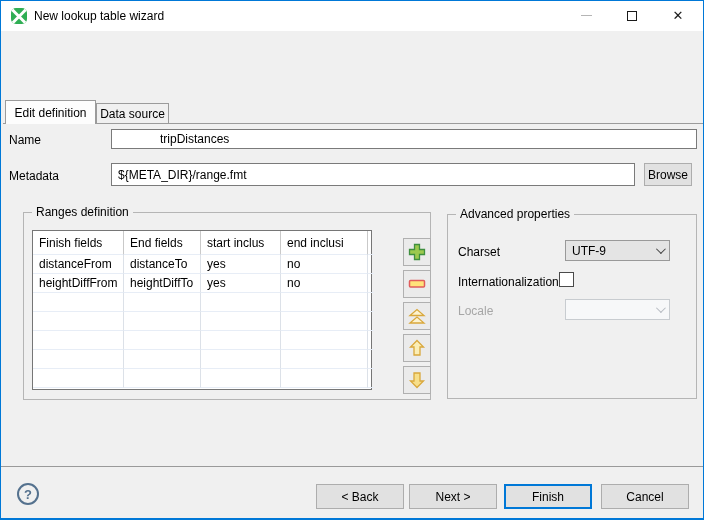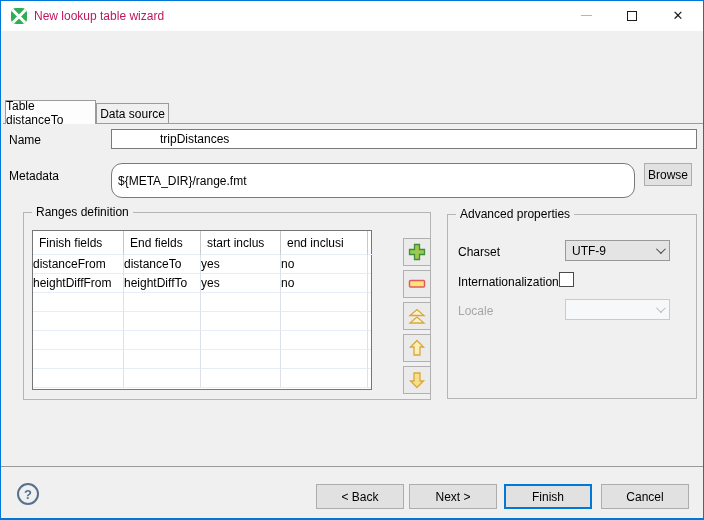--- a/index.html
+++ b/index.html
@@ -6,21 +6,21 @@
   body { font-family:"Liberation Sans", sans-serif; background:#ffffff; }
   .window {
     position:relative; width:704px; height:520px;
     border:1px solid #0078d7; border-bottom-width:2px;
     background:#f0f0f0; overflow:hidden;
     font-size:12px; color:#000;
   }
   
   .titlebar { position:absolute; left:0; top:0; width:100%; height:30px; background:#fff; }
   .title-icon { position:absolute; left:10px; top:7px; width:16px; height:16px; }
-  .title-text { position:absolute; left:33px; top:8px; font-size:12px; color:#be185d; }
+  .title-text { position:absolute; left:33px; top:8px; font-size:12px; color:#000000; }
   .win-btn { position:absolute; top:0; width:46px; height:29px; display:flex; align-items:center; justify-content:center; }
   .btn-min { right:94px; } .btn-max { right:48px; } .btn-close { right:2px; }
   .glyph-min { width:11px; height:1px; background:#b5b5b5; }
   .glyph-max { width:10px; height:10px; border:1px solid #1a1a1a; background:transparent; }
   .glyph-close { font-size:13px; color:#1a1a1a; line-height:1; }
   
   .clover { position:relative; background:#2fae54; overflow:hidden; }
   .clover.small { width:16px; height:16px; border-radius:5px; }
   .clover.big { width:45px; height:45px; border-radius:14px; }
   .clover .bar { position:absolute; left:50%; top:50%; background:#fff; }
@@ -44,21 +44,21 @@
   .txt-input { position:absolute; background:#fff; border:1px solid #7a7a7a; font-family:"Liberation Sans",sans-serif; font-size:12px; padding:0 6px; color:#000; }
   .btn { position:absolute; background:#e1e1e1; border:1px solid #adadad; font-family:"Liberation Sans",sans-serif; font-size:12px; display:flex; align-items:center; justify-content:center; color:#000; }
   
   .groupbox { position:absolute; border:1px solid #b5b5b5; }
   .groupbox .legend { position:absolute; left:8px; top:-8px; background:#f0f0f0; padding:0 4px; font-size:12px; }
   
   .rtable { position:absolute; left:8px; top:17px; width:340px; height:160px; background:#fff; border:1px solid #767676; }
   .rtable .grid { display:grid; grid-template-columns:91px 77px 80px 87px 1fr; }
   .hcell { height:24px; line-height:24px; padding-left:6px; border-right:1px solid #c9c9c9; border-bottom:1px solid #e7edf6; font-size:12px; overflow:hidden; white-space:nowrap; }
   .hcell.last { border-right:none; }
-  .dcell { height:19px; line-height:19px; padding-left:0; border-right:1px solid #dce1e8; border-bottom:1px solid #e7edf6; font-size:12px; overflow:hidden; white-space:nowrap; }
+  .dcell { height:19px; line-height:19px; padding-left:6px; border-right:1px solid #dce1e8; border-bottom:1px solid #e7edf6; font-size:12px; overflow:hidden; white-space:nowrap; }
   .dcell.last { border-right:none; }
   
   .side-btn { position:absolute; left:379px; width:28px; height:28px; background:#ebebeb; border:1px solid #b0b0b0; display:flex; align-items:center; justify-content:center; }
   
   .combo { position:absolute; border:1px solid #999; background:#e4e4e4; display:flex; align-items:center; justify-content:space-between; padding:0 6px; font-size:12px; }
   .combo.disabled { background:#f7f8f9; border-color:#c8ccd0; color:#a0a0a0; }
   .chev { width:7px; height:7px; border-right:1.5px solid #444; border-bottom:1.5px solid #444; transform:rotate(45deg) translateY(-2px); }
   .combo.disabled .chev { border-color:#b7bcc2; }
   .checkbox { position:absolute; width:15px; height:15px; background:#fff; border:1px solid #4a4a4a; }
   .lbl.disabled { color:#a6a6a6; }
@@ -85,28 +85,28 @@
     <div class="win-btn btn-max">
         <div class="glyph-max"></div>
       </div>
     <div class="win-btn btn-close">
         <span class="glyph-close">✕</span>
       </div>
   </div>
 
 
   <div class="tabline"></div>
-  <div class="tab active">Table distanceTo</div>
+  <div class="tab active">Edit definition</div>
   <div class="tab inactive">Data source</div>
 
   <div class="lbl" style="left:8px; top:132px;">Name</div>
   <input class="txt-input" style="left: 110px; top: 128px; width: 586px; height: 20px; padding-left: 48px;" value="tripDistances">
 
   <div class="lbl" style="left:8px; top:168px;">Metadata</div>
-  <input class="txt-input" style="left: 110px; top: 162px; width: 524px; height: 35px; border-radius: 11px;" value="${META_DIR}/range.fmt">
+  <input class="txt-input" style="left: 110px; top: 162px; width: 524px; height: 23px;" value="${META_DIR}/range.fmt">
   <button class="btn" style="left:643px; top:162px; width:48px; height:23px;">Browse</button>
 
   <div class="groupbox" style="left:22px; top:211px; width:408px; height:188px;">
     <span class="legend">Ranges definition</span>
 
     <div class="rtable">
       <div class="grid">
         <div class="hcell">Finish fields</div>
         <div class="hcell">End fields</div>
         <div class="hcell">start inclus</div>

